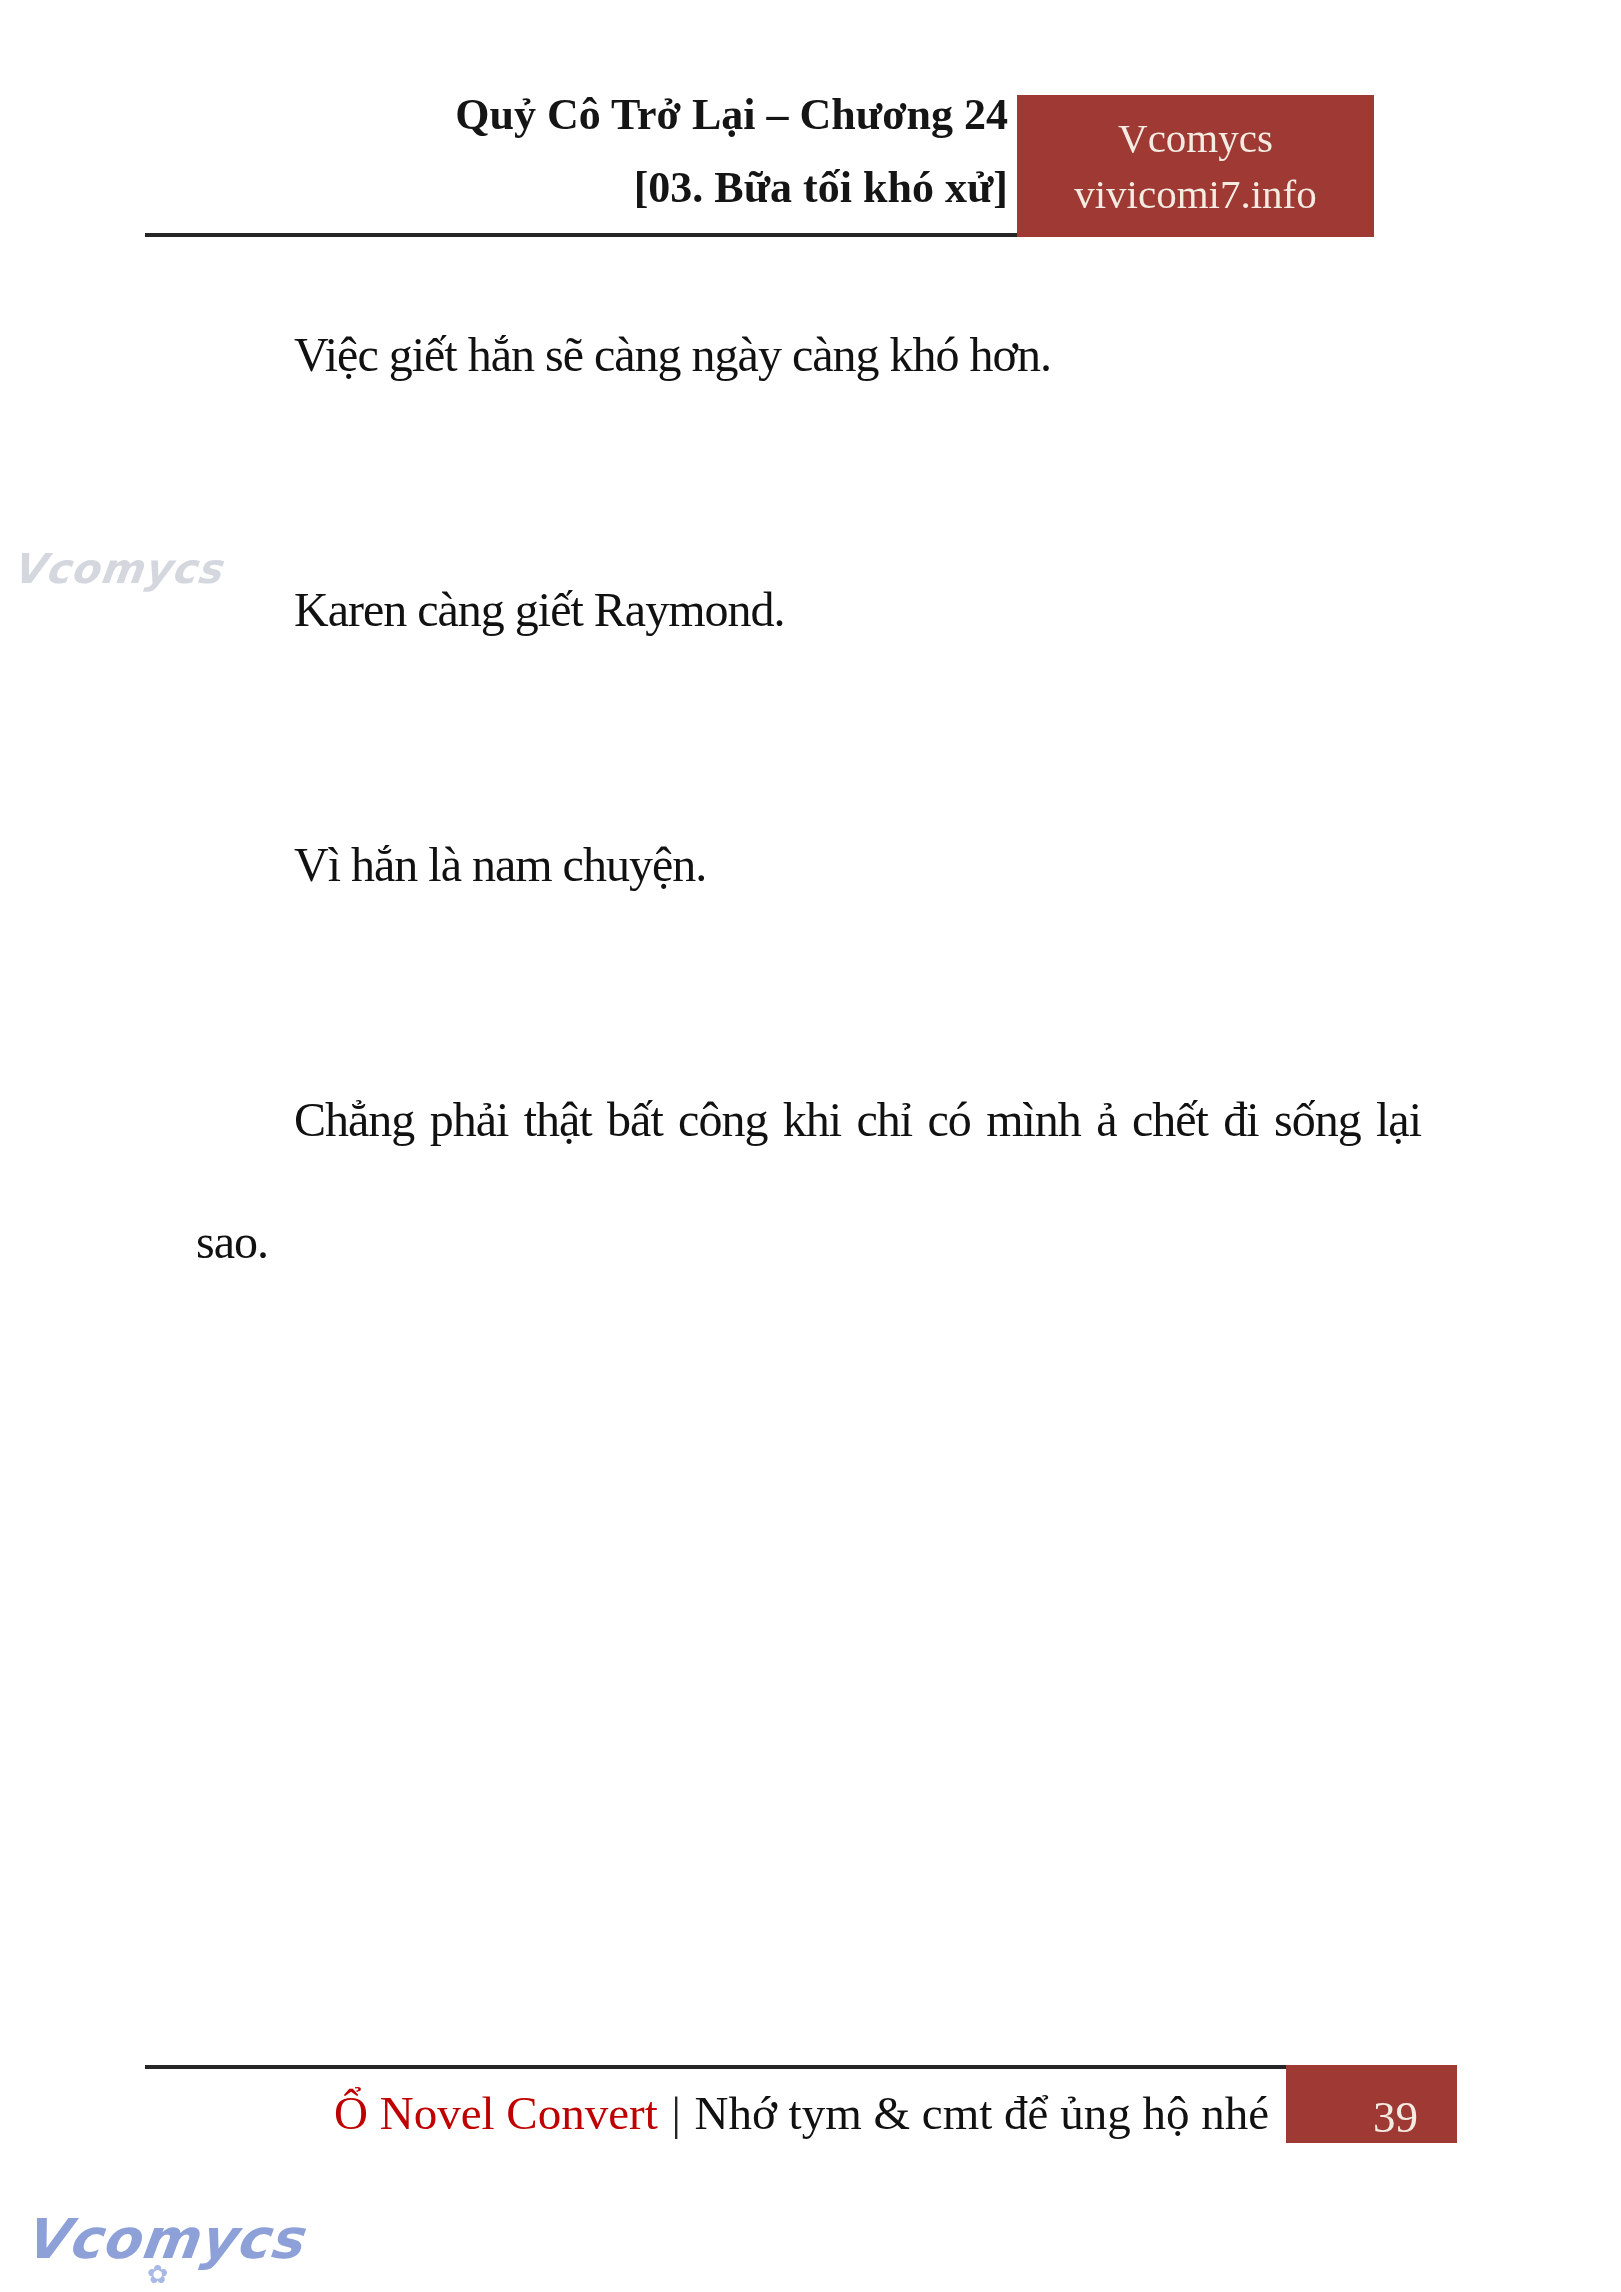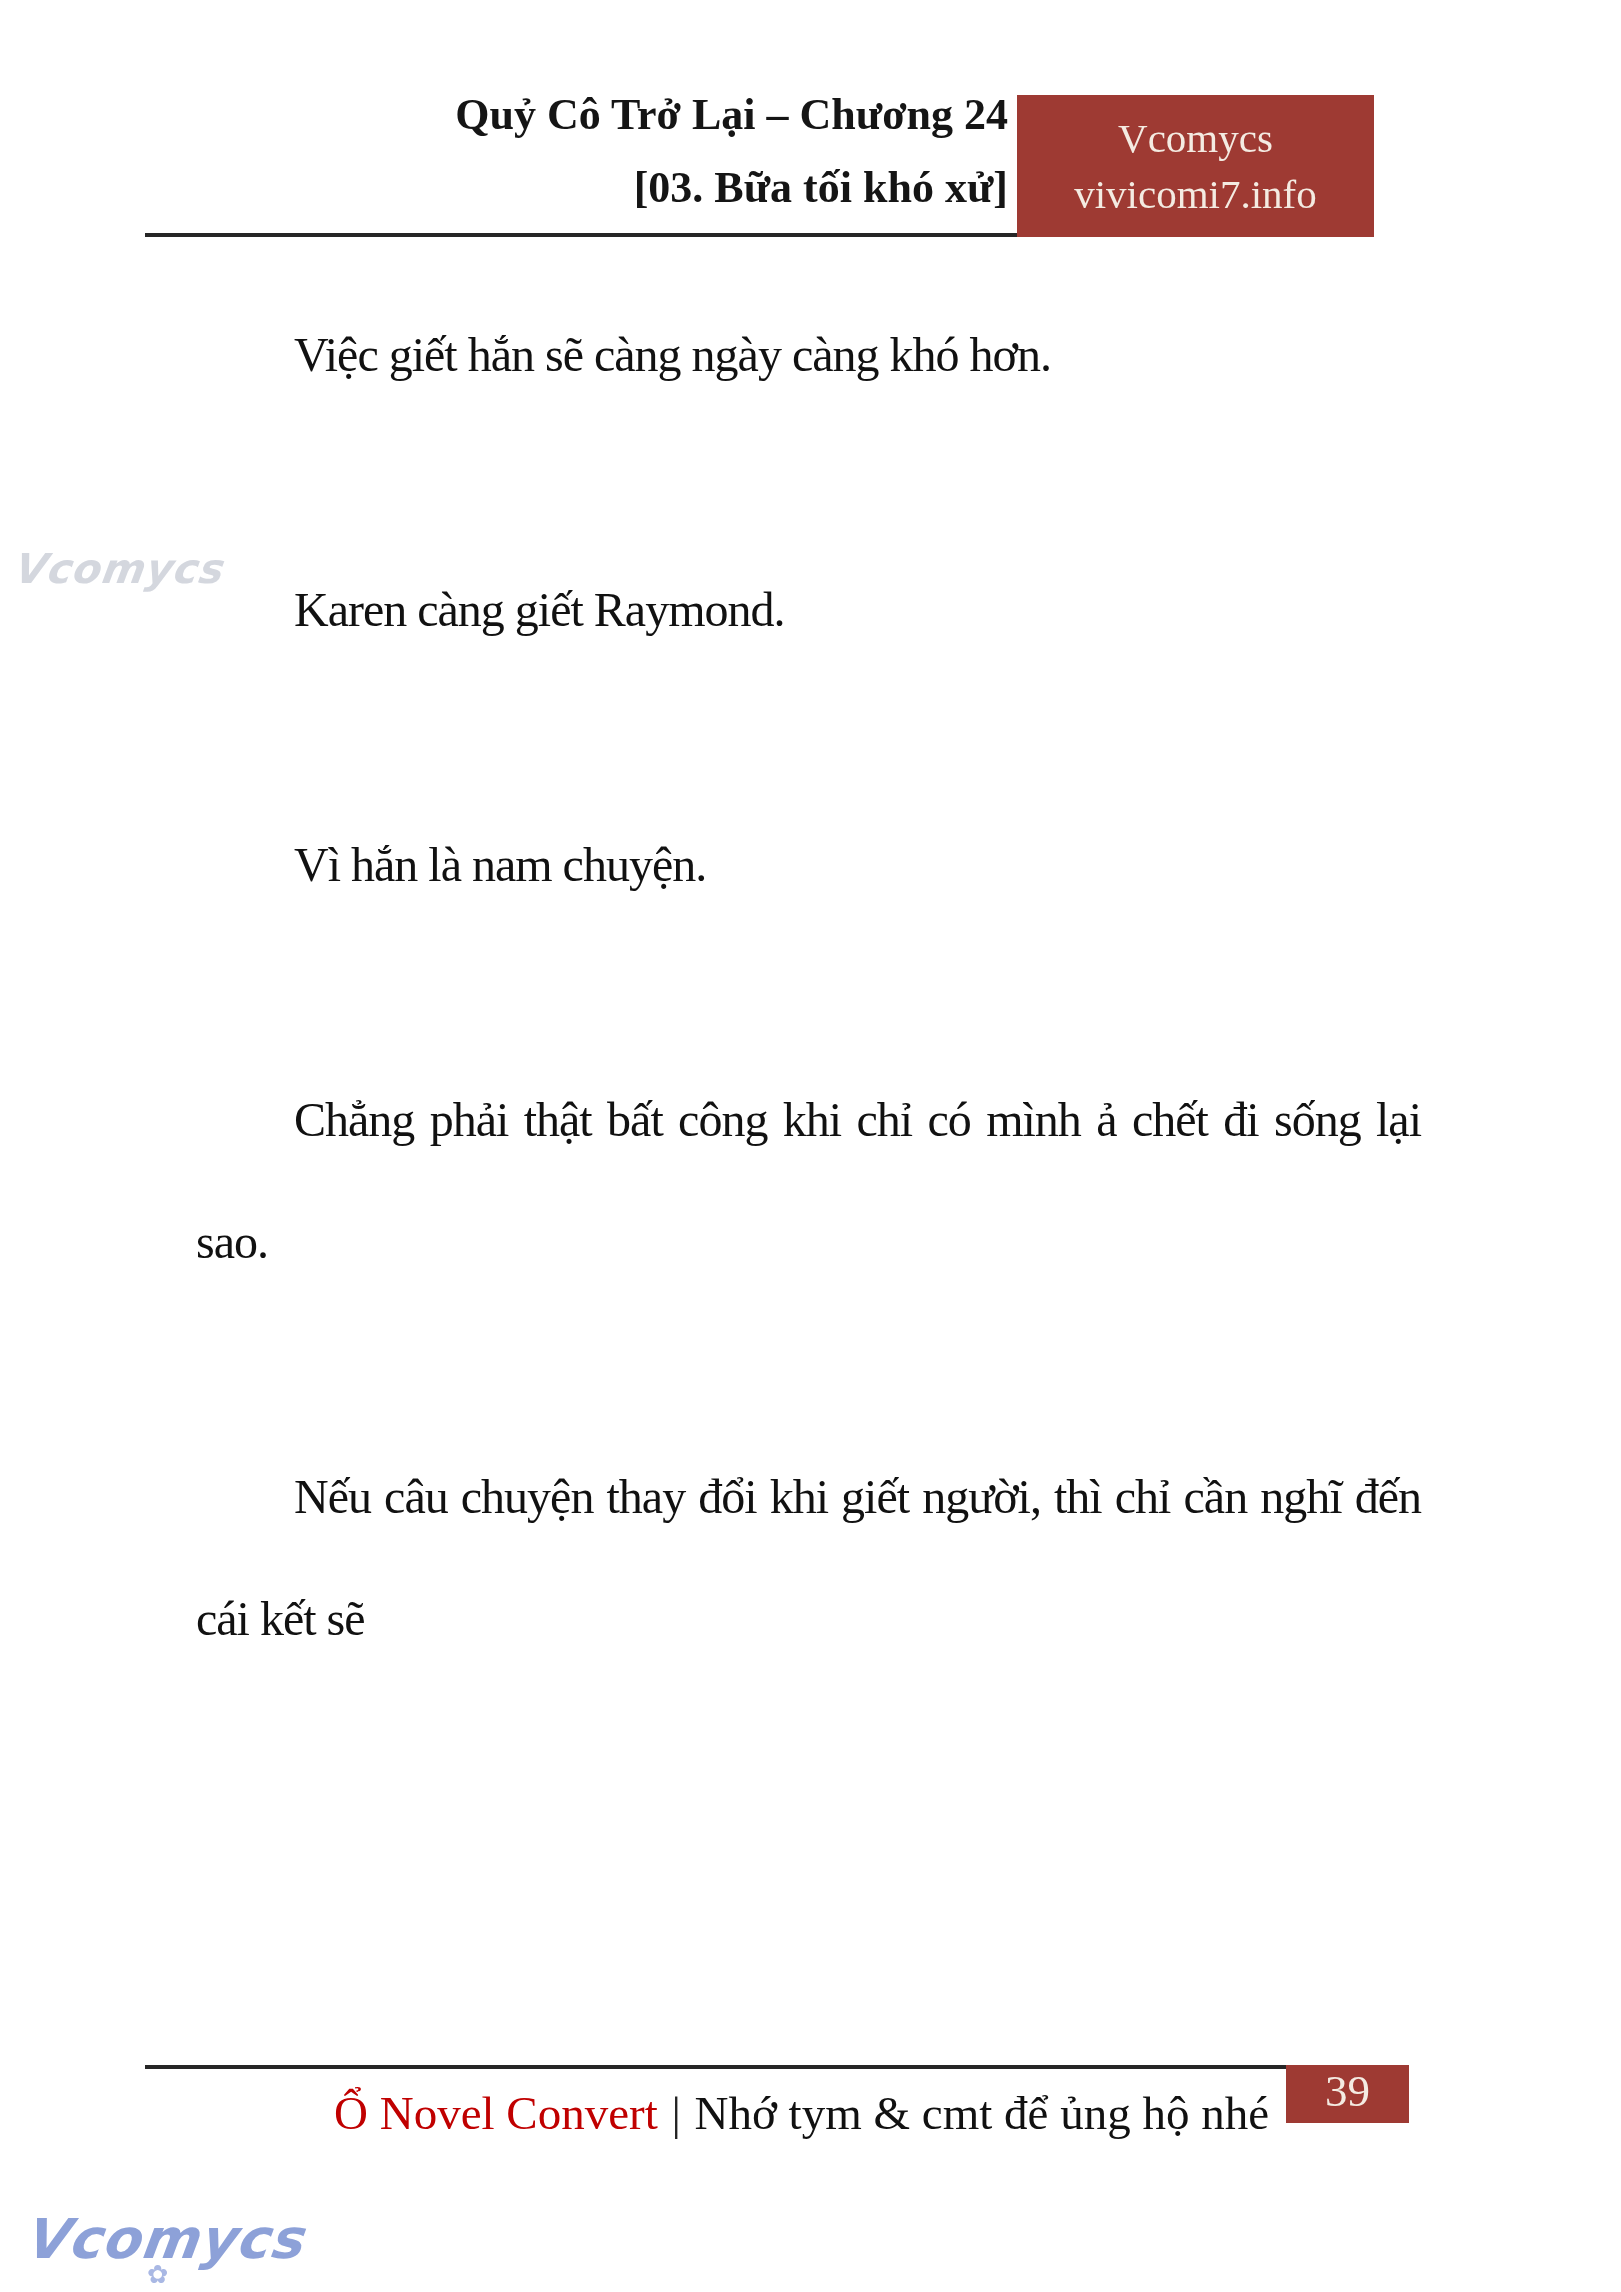--- a/index.html
+++ b/index.html
@@ -45,23 +45,24 @@
     background:#262626;
   }
   .footer-text{
     position:absolute;left:147px;top:2078px;width:1122px;
     text-align:right;font-size:47px;line-height:71px;white-space:nowrap;
     color:#111;
   }
   .footer-credit{font-weight:normal;}
   .footer-sep{margin:0 13.7px;color:#222;font-weight:normal;}
   .page-number-box{
-    position:absolute;left:1286px;top:2065px;width:123px;height:58px;
-    display:flex;align-items:flex-start;justify-content:center;
+    position:absolute;left:1286px;top:2065px;width:123px;height:78px;
+    display:flex;align-items:flex-end;justify-content:center;
     font-size:45px;
+    padding-left:48px;
   }
   
   .logo{
     font-family:"DejaVu Sans","Liberation Sans",sans-serif;
     font-style:italic;font-weight:bold;
     transform:skewX(-10deg);
     letter-spacing:1px;
     white-space:nowrap;
   }
   .watermark-top{
@@ -95,21 +96,20 @@
     <div>vivicomi7.info</div>
   </div>
 
   <div class="logo watermark-top">Vcomycs</div>
 
   <div class="body-text">
       <p>Việc giết hắn sẽ càng ngày càng khó hơn.</p>
       <p>Karen càng giết Raymond.</p>
       <p>Vì hắn là nam chuyện.</p>
       <p>Chẳng phải thật bất công khi chỉ có mình ả chết đi sống lại sao.</p>
-      <p>Nếu câu chuyện thay đổi khi giết người, thì chỉ cần nghĩ đến cái kết sẽ</p>
     </div>
 
   <div class="footer-rule"></div>
 
   <div class="footer-text">
     <span class="footer-credit" style="color: rgb(192, 0, 0);">Ổ Novel Convert</span><span class="footer-sep">|</span><span>Nhớ tym &amp; cmt để ủng hộ nhé</span>
   </div>
 
   <div class="page-number-box" style="background: rgb(158, 58, 51); color: rgb(244, 235, 226);">
     <span>39</span>

